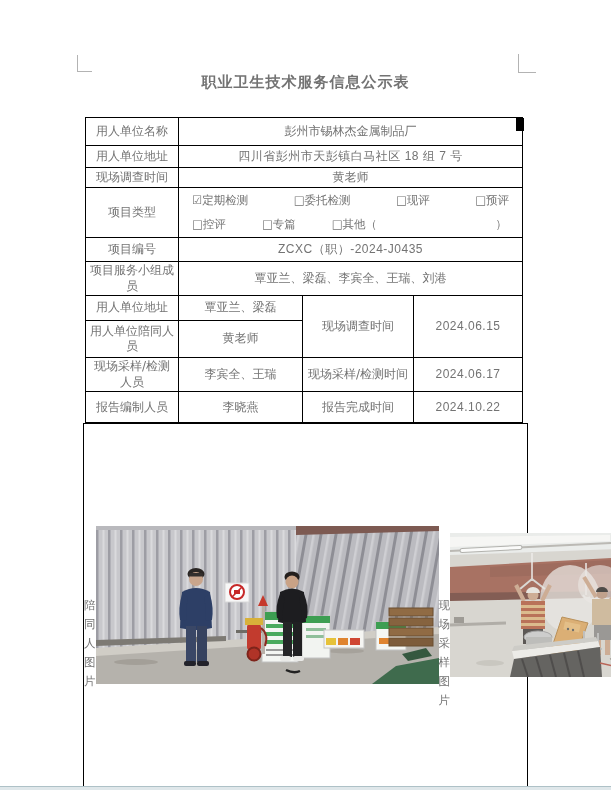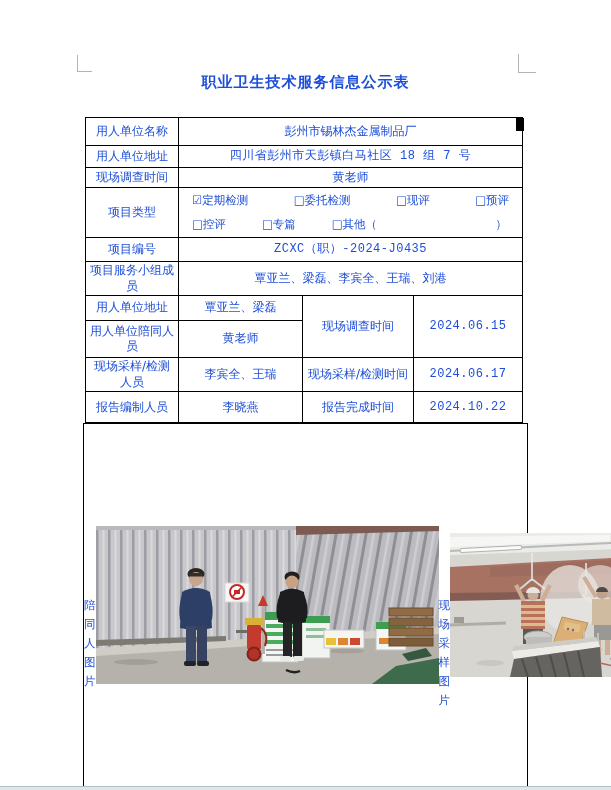--- a/index.html
+++ b/index.html
@@ -1,19 +1,19 @@
 <!DOCTYPE html>
 <html><head>
 <meta charset="utf-8">
 <style>
   * { margin:0; padding:0; box-sizing:border-box; }
   html,body { background:#ffffff; }
   .page {
     position:relative; width:611px; height:790px; background:#ffffff;
-    font-family:"DejaVu Sans","Liberation Sans",sans-serif; color:#1d4ed8;
+    font-family:"DejaVu Sans","Liberation Sans",sans-serif; color:#737373;
     overflow:hidden;
   }
   .doc-title {
     position:absolute; top:73px; left:0; width:611px; text-align:center;
     font-size:15px; font-weight:600; letter-spacing:1px;
   }
   .corner-mark-left {
     position:absolute; left:77px; top:55px; width:15px; height:17px;
     border-left:1px solid #b3b3b3; border-bottom:1px solid #b3b3b3;
   }
@@ -21,21 +21,21 @@
     position:absolute; left:518px; top:54px; width:18px; height:19px;
     border-left:1px solid #b3b3b3; border-bottom:1px solid #b3b3b3;
   }
   .info-table-wrap { position:absolute; left:85px; top:117px; width:437px; }
   table.info { border-collapse:collapse; table-layout:fixed; width:437px; }
   table.info td {
     border:1px solid #000; text-align:center; vertical-align:middle;
     font-size:12px; line-height:1.3; padding:1px 3px; overflow:hidden;
   }
   td.lbl { width:93px; }
-  .num { font-family:Liberation Mono, monospace; letter-spacing:0.5px; }
+  .num { font-family:Liberation Sans, sans-serif; letter-spacing:0.5px; }
   .cbline { display:flex; align-items:center; font-size:11.5px; padding:0 10px; }
   .cbline1 { justify-content:space-between; margin-bottom:9px; }
   .cbline2 span { margin-right:36px; }
   .cbline2 .paren { margin-left:auto; margin-right:2px; }
   .tbl-corner-dot { position:absolute; left:431px; top:1px; width:8px; height:13px; background:#000; }
   .photo-box {
     position:absolute; left:83px; top:423px; width:445px; height:363px;
     border:1px solid #000; border-bottom:none;
     display:flex; flex-direction:row; align-items:center;
   }

